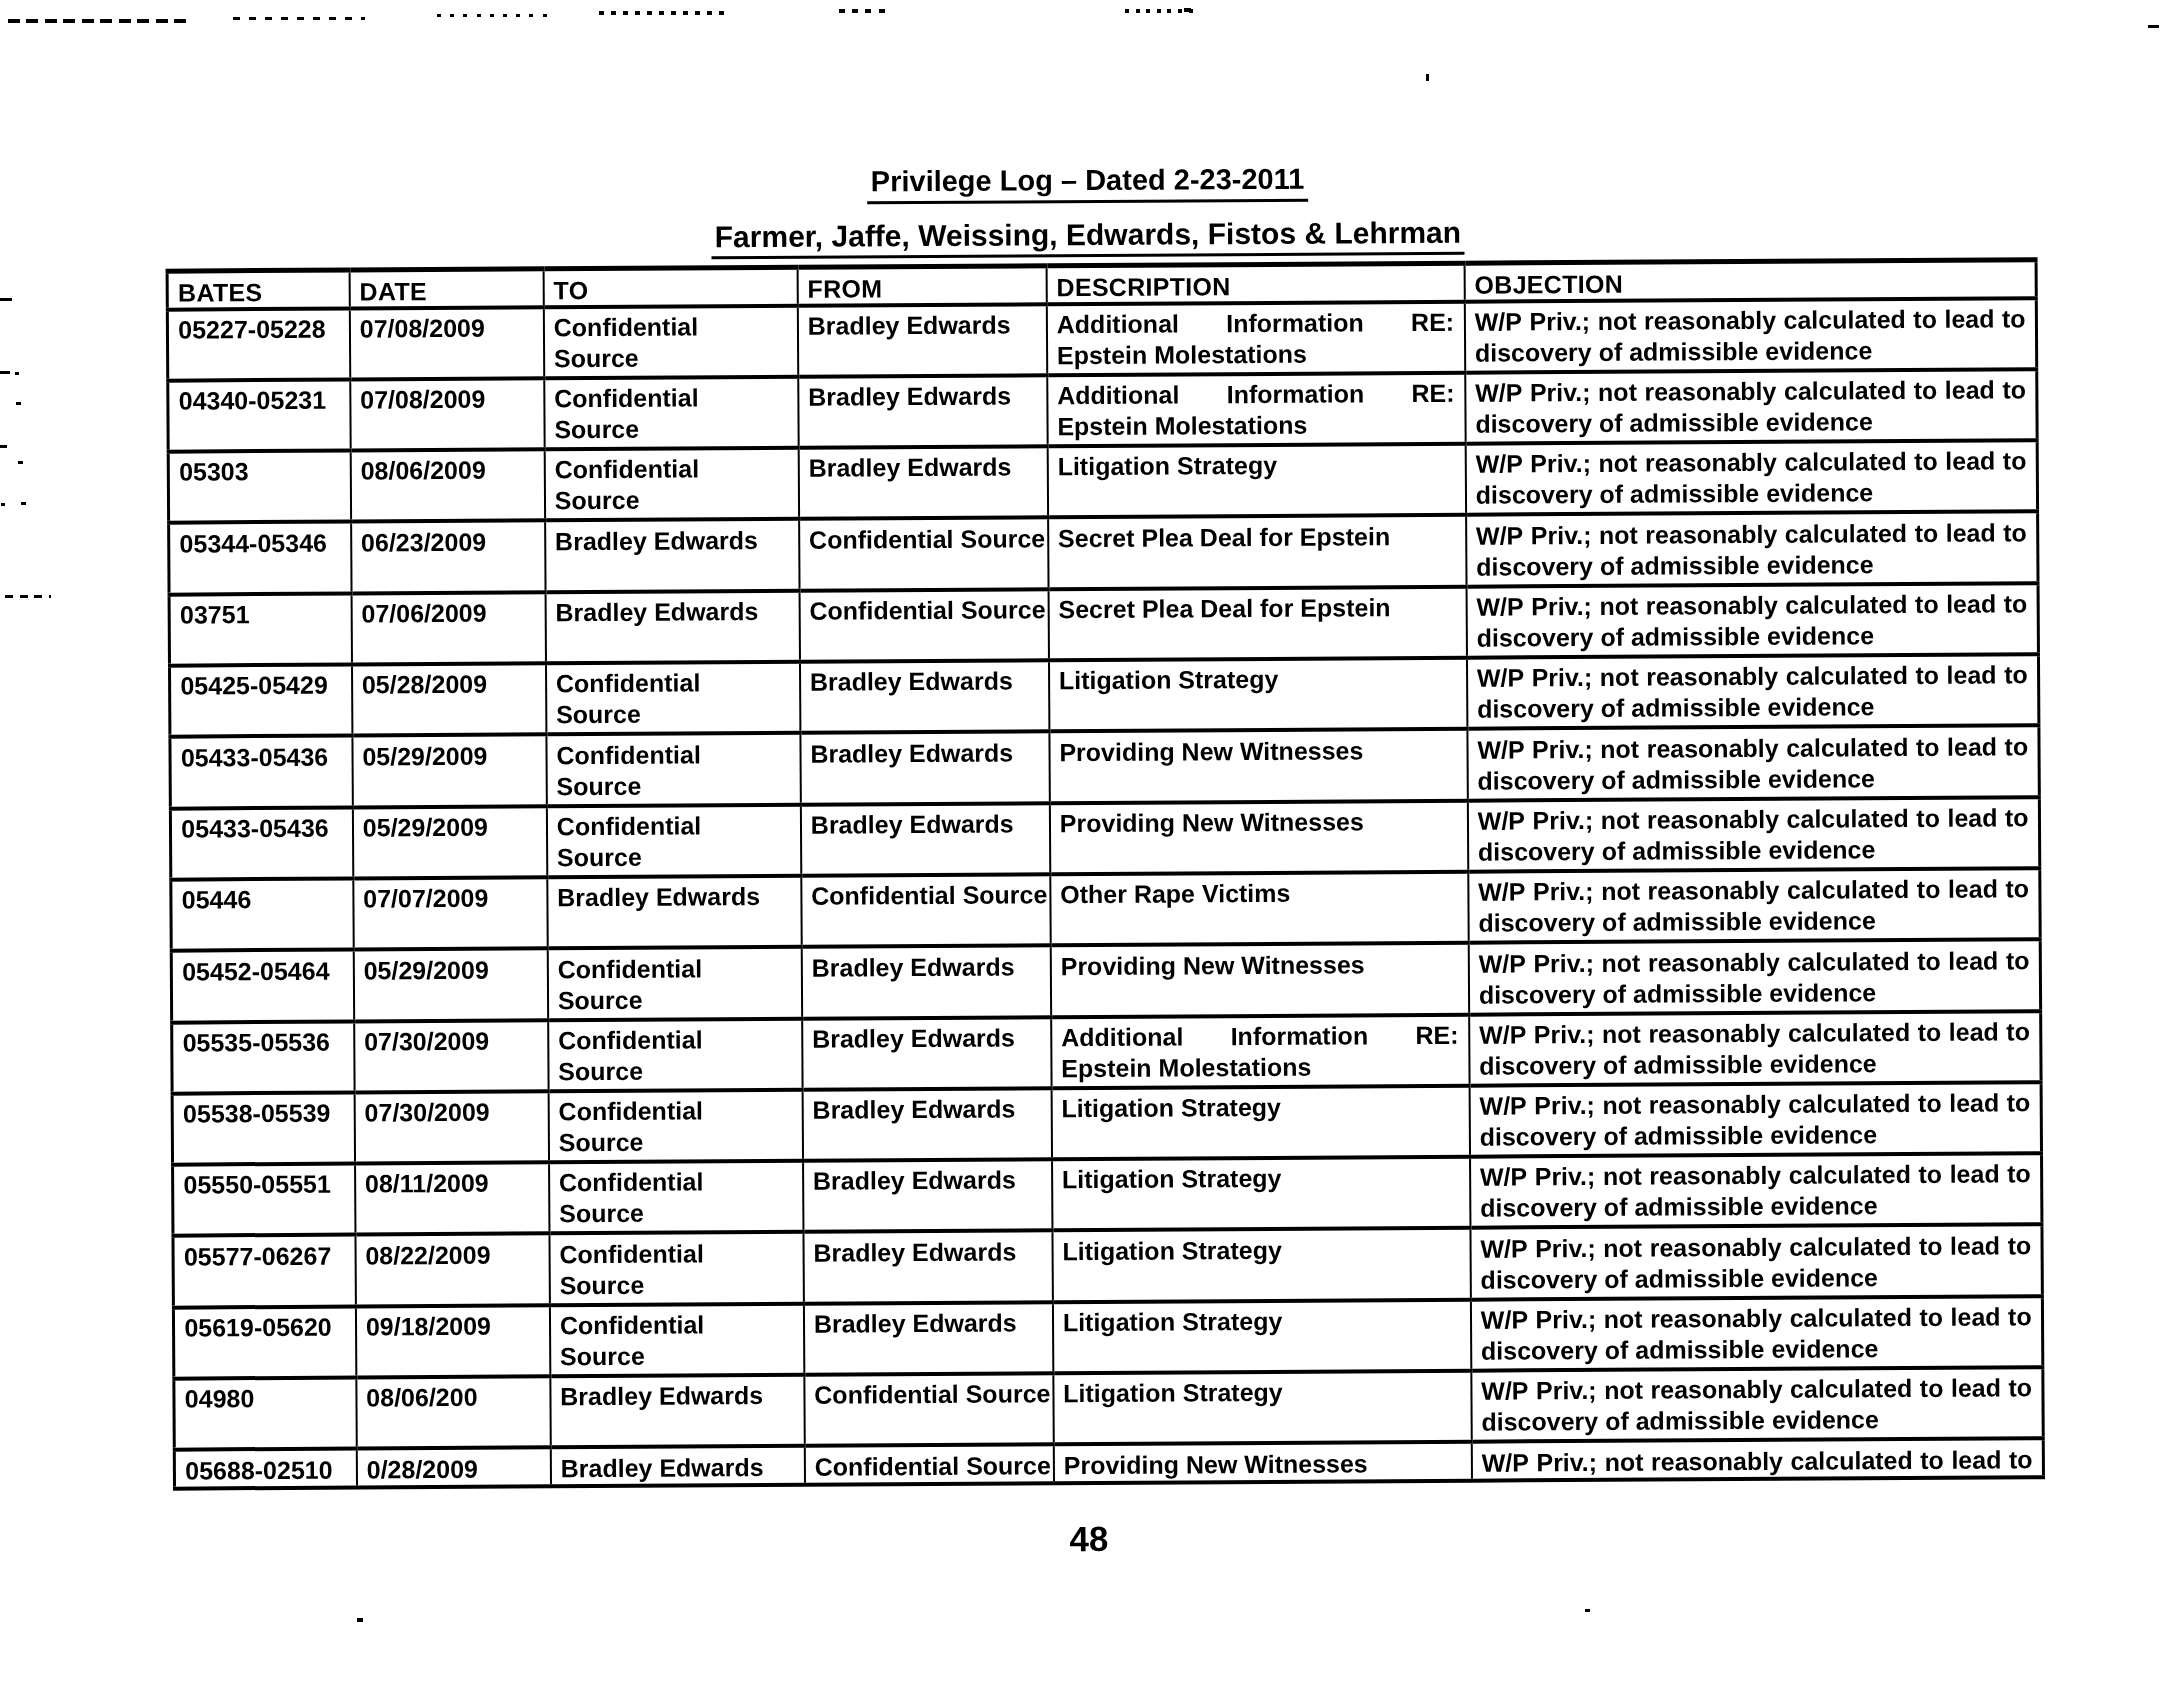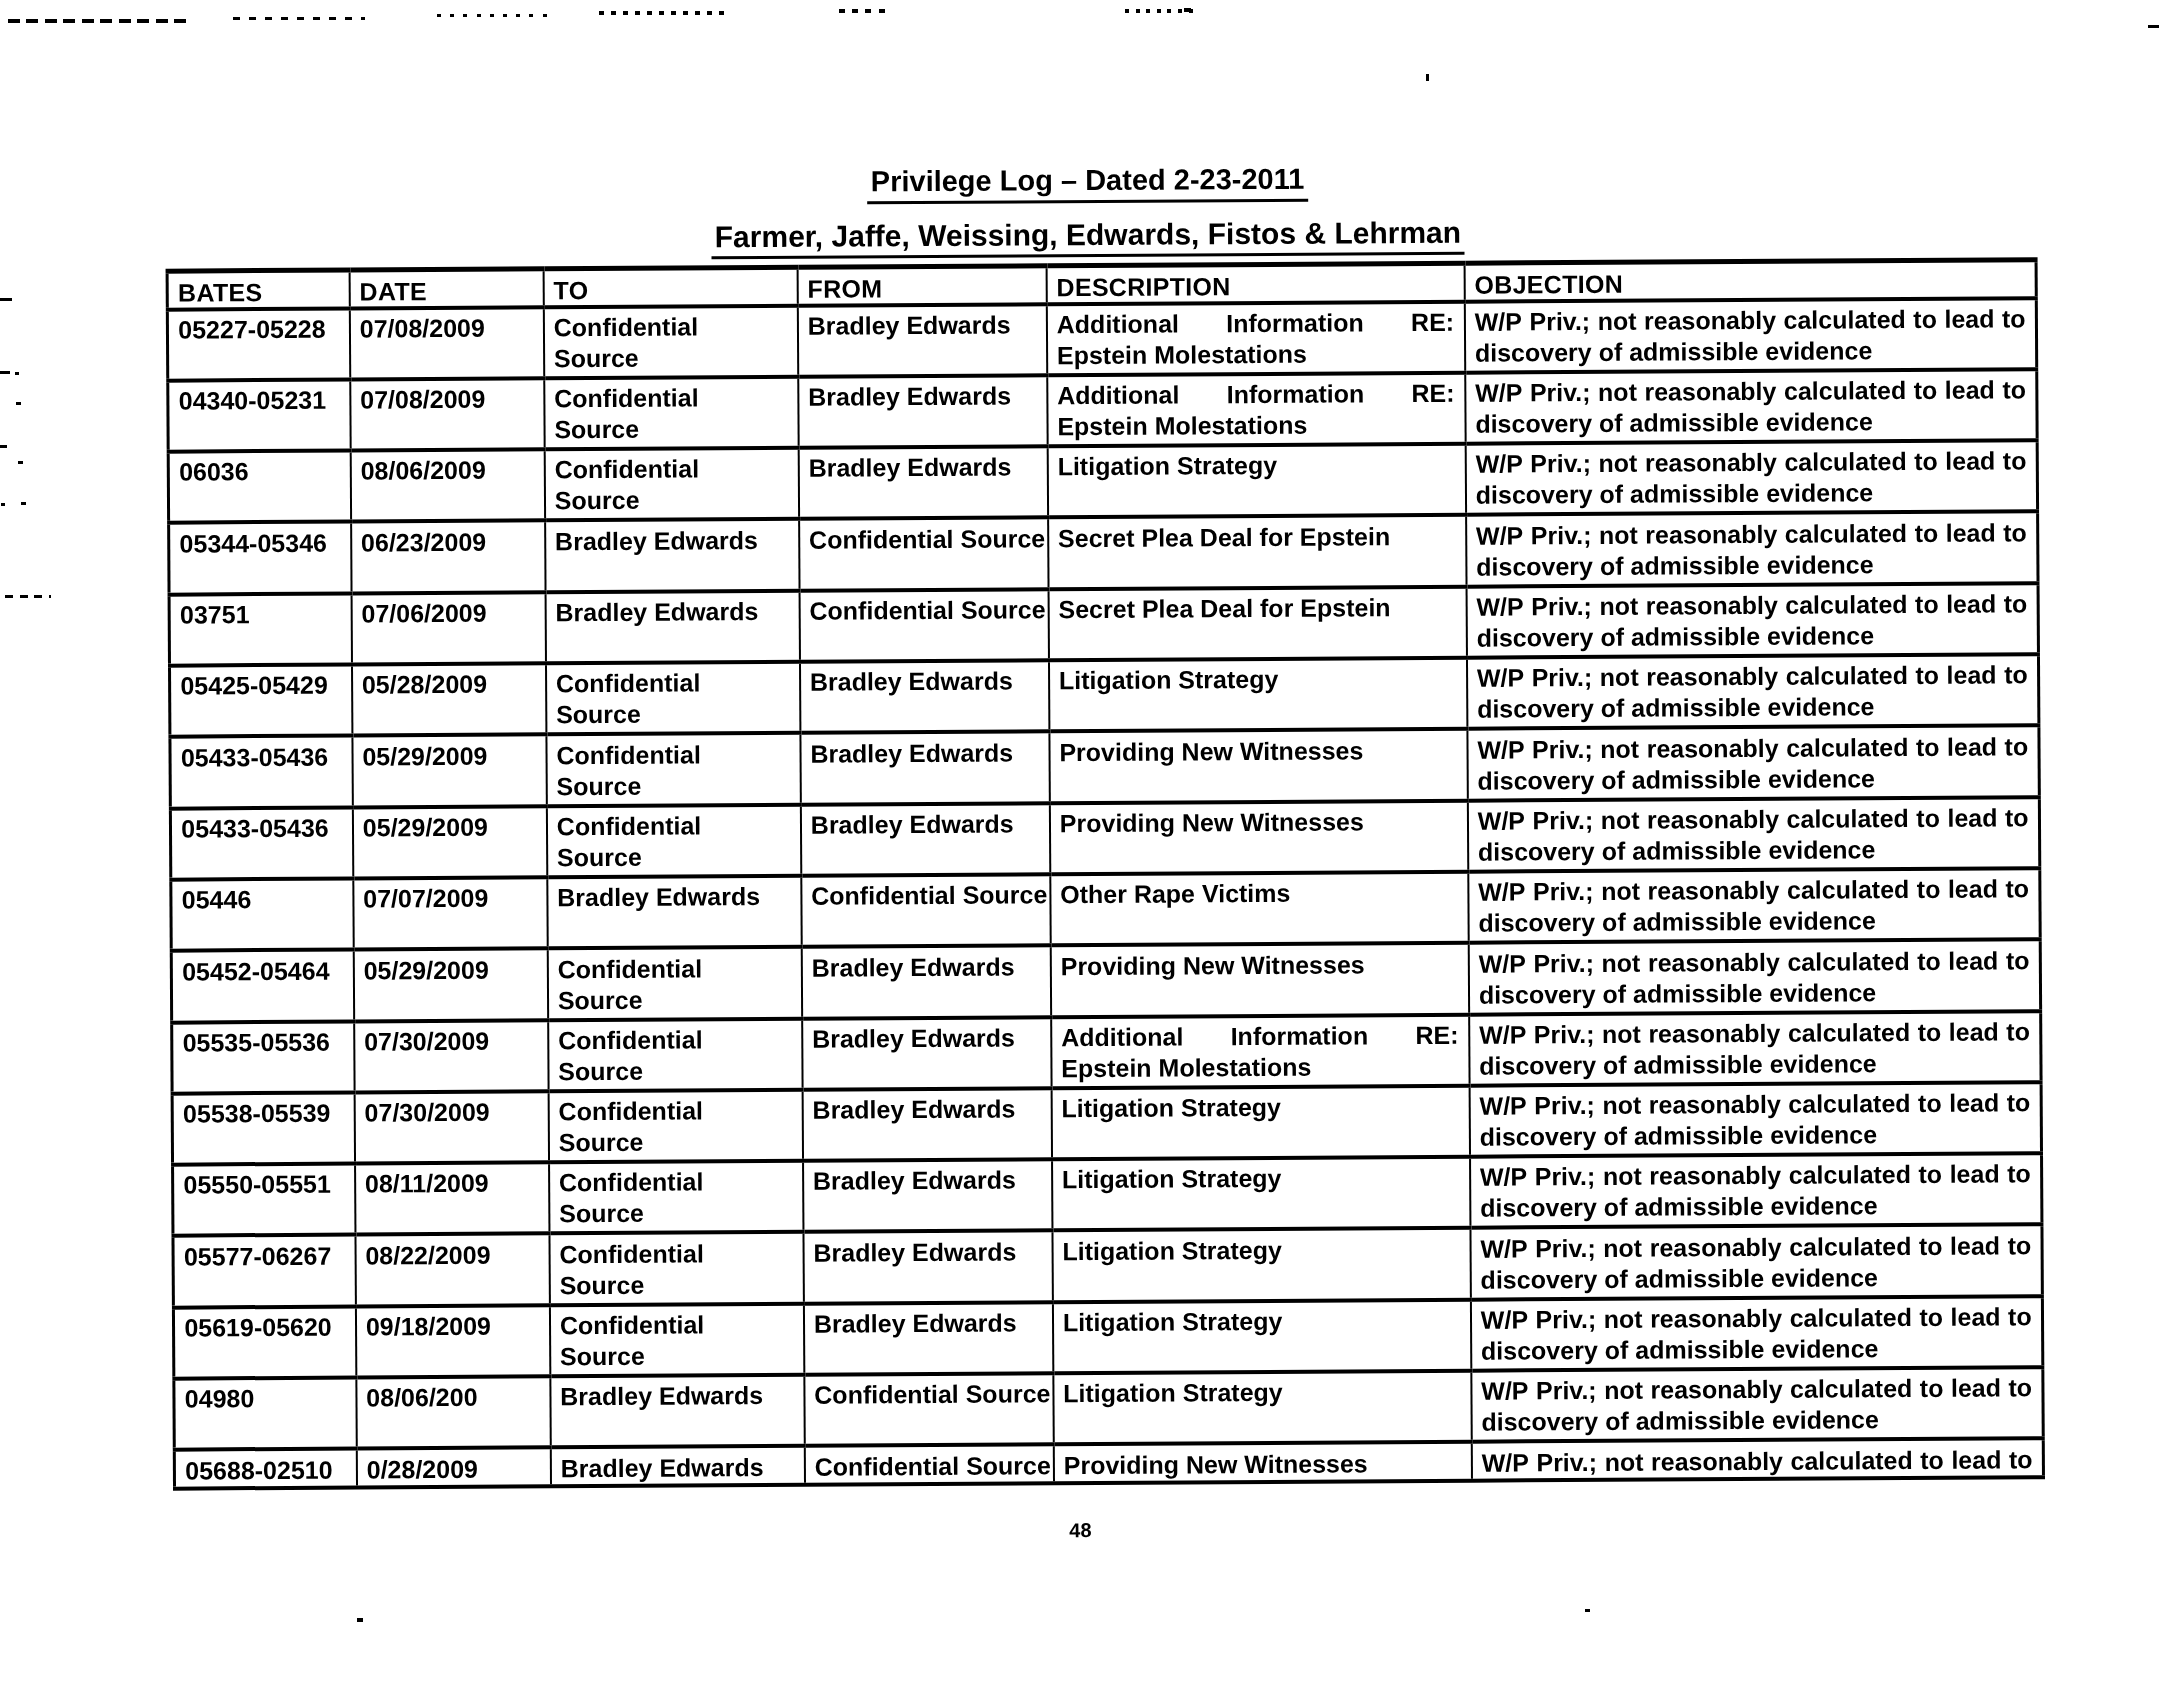--- a/index.html
+++ b/index.html
@@ -28,21 +28,21 @@
     vertical-align:top;text-align:left;overflow:hidden;
     padding:3.3px 9.3px 0 9.3px;
   }
   th{font-size:25px;height:28px;border-top-width:5.3px;padding-top:4.6px;letter-spacing:0.3px}
   td{font-size:25px;line-height:31px;height:64px}
   tbody tr:last-child td{height:30px}
   .line{white-space:nowrap}
   .line.j{display:flex;justify-content:space-between;white-space:normal}
 
   
-  .pagenum{position:absolute;top:1519px;left:1065px;font-size:20px}
+  .pagenum{position:absolute;top:1519px;left:1065px;font-size:35px}
 
   
   .noise{position:absolute}
   .dot{background:#000}
 </style>
 </head>
 <body>
 
 <div class="stage">
 
@@ -161,21 +161,21 @@
                 <span>calculated</span>
                 <span>to</span>
                 <span>lead</span>
                 <span>to</span>
               </div>
               <div class="line">discovery of admissible evidence</div>
             </td>
           </tr>
           <tr>
             <td>
-              <div class="line">06036</div>
+              <div class="line">05303</div>
             </td>
             <td>
               <div class="line">08/06/2009</div>
             </td>
             <td>
               <div class="line">Confidential</div>
               <div class="line">Source</div>
             </td>
             <td>
               <div class="line">Bradley Edwards</div>

